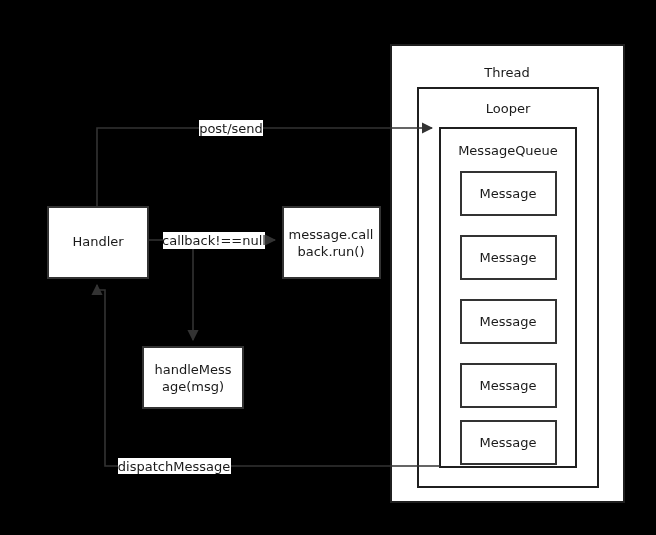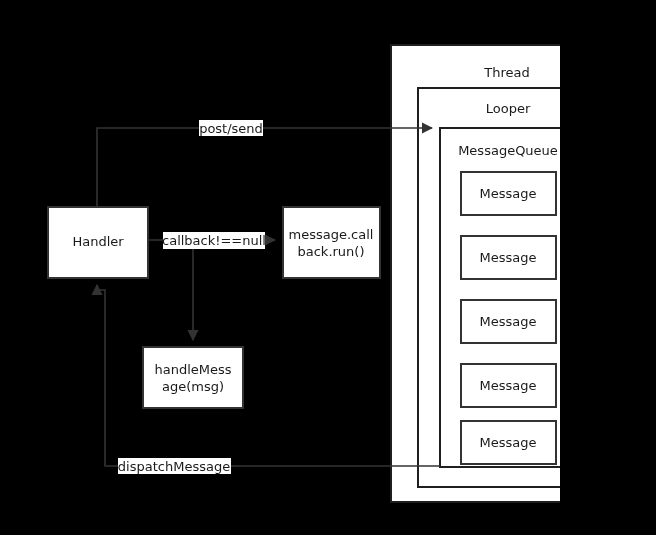--- a/index.html
+++ b/index.html
@@ -2,21 +2,21 @@
 <html><head>
 <meta charset="utf-8">
 <style>
   html, body {
     margin: 0;
     padding: 0;
     background: #000000;
   }
   #canvas {
     position: relative;
-    width: 560px;
+    width: 656px;
     height: 535px;
     background: #000000;
     overflow: hidden;
     font-family: "DejaVu Sans", "Liberation Sans", sans-serif;
   }
   svg.diagram {
     position: absolute;
     left: 0;
     top: 0;
     width: 656px;

